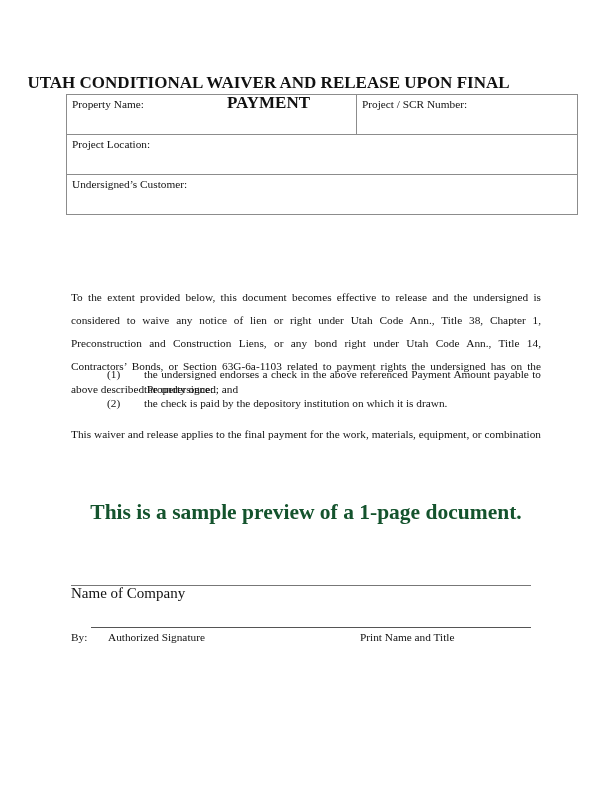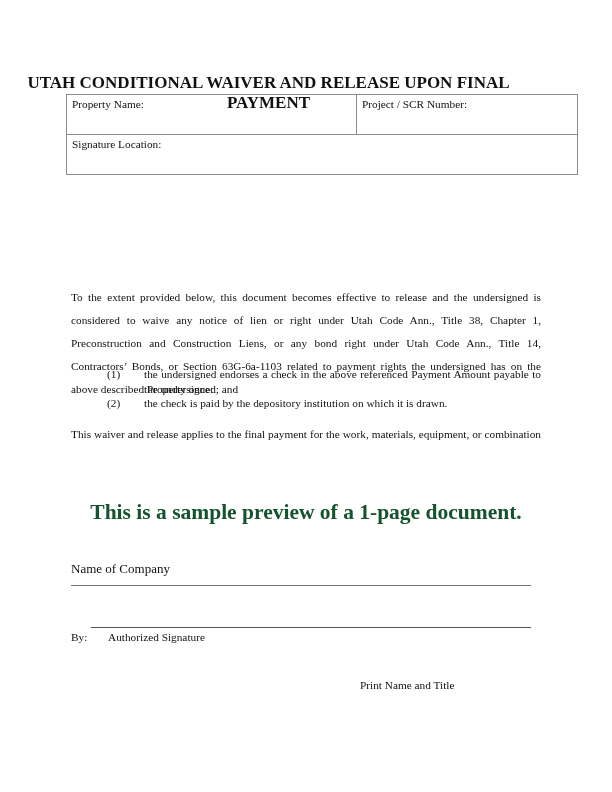--- a/index.html
+++ b/index.html
@@ -19,39 +19,42 @@
   .p1 { top: 286px; }
   .list { position: absolute; left: 107px; top: 367px; width: 434px; font-size: 11.3px; line-height: 14.5px; }
   .list .item { display: flex; }
   .list .num { width: 37px; flex: none; }
   .list .txt { flex: 1; text-align: justify; }
   .p2 { top: 423px; height: 22px; overflow: hidden; }
   .p2 .inner { text-align-last: justify; }
   .preview { position: absolute; top: 500px; left: 0; width: 612px; text-align: center;
              font-weight: bold; font-size: 21.5px; color: #14532d; }
   .sig-line1 { position: absolute; left: 71px; top: 585px; width: 460px; border-top: 1px solid #777; }
-  .company { position: absolute; left: 71px; top: 561px; font-size: 13px; }
+  .company { position: absolute; left: 71px; top: 585px; font-size: 15px; }
   .by { position: absolute; left: 71px; top: 617px; font-size: 11.3px; margin-top: 14px; }
   .sig-line2 { position: absolute; left: 91px; top: 627px; width: 440px; border-top: 1px solid #555; }
   .auth { position: absolute; left: 108px; top: 631px; font-size: 11.3px; }
-  .printname { position: absolute; left: 360px; top: 631px; font-size: 11.3px; margin-top: 48px; }
+  .printname { position: absolute; left: 360px; top: 631px; font-size: 11.3px; }
 </style>
 </head>
 <body>
 
 <div class="title">UTAH CONDITIONAL WAIVER AND RELEASE UPON FINAL PAYMENT</div>
 
 <table class="form">
   <tbody>
       <tr>
     <td class="left"><span>Property Name:</span></td>
     <td><span>Project / SCR Number:</span></td>
   </tr>
   <tr>
-    <td colspan="2"><span>Signature Location:</span></td>
+    <td colspan="2"><span>Project Location:</span></td>
+  </tr>
+  <tr>
+    <td colspan="2"><span>Undersigned’s Customer:</span></td>
   </tr>
 </tbody>
   </table>
 
 <div class="para p1">To the extent provided below, this document becomes effective to release and the undersigned is considered to waive any notice of lien or right under Utah Code Ann., Title 38, Chapter 1, Preconstruction and Construction Liens, or any bond right under Utah Code Ann., Title 14, Contractors’ Bonds, or Section 63G-6a-1103 related to payment rights the undersigned has on the above described Property once:</div>
 
 <div class="list">
   <div class="item">
     <span class="num">(1)</span>
     <span class="txt">the undersigned endorses a check in the above referenced Payment Amount payable to the undersigned; and</span>

